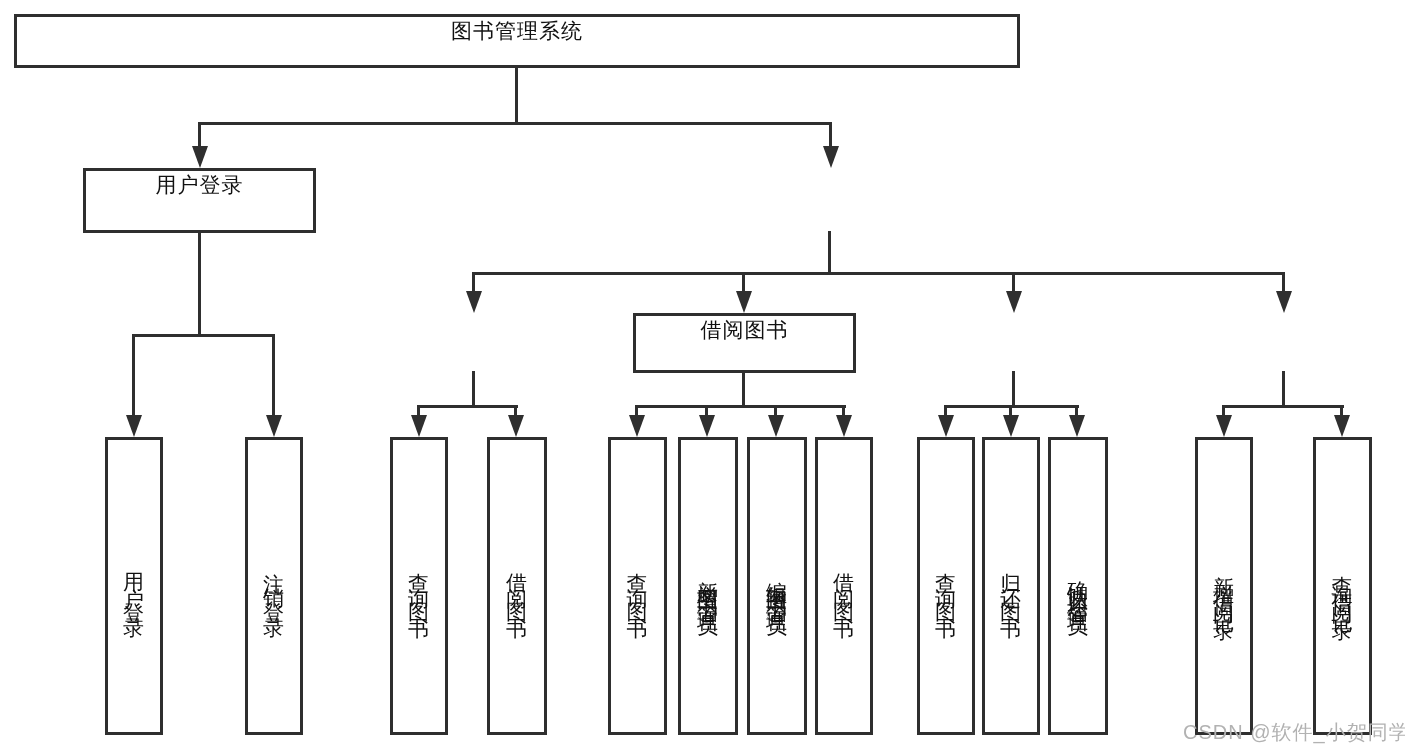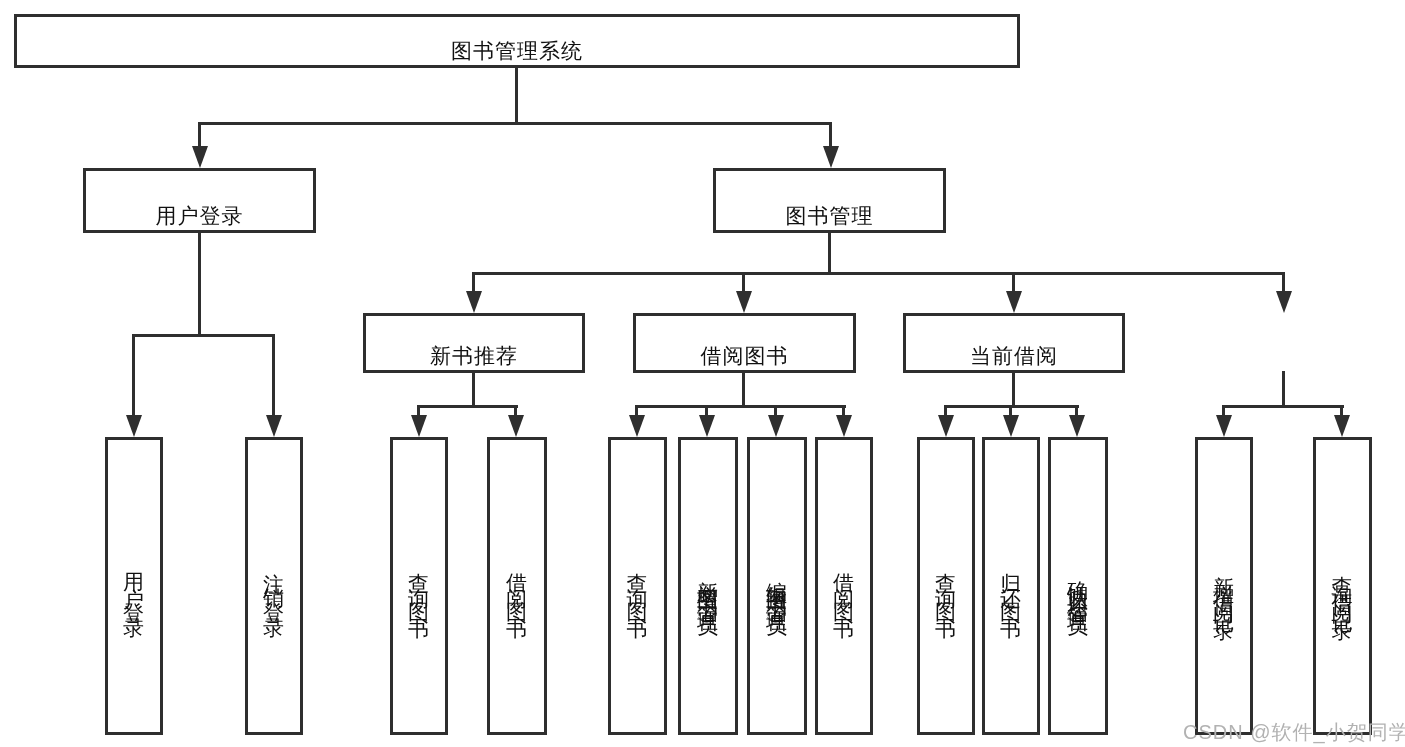--- a/index.html
+++ b/index.html
@@ -15,21 +15,21 @@
     width:1405px;height:747px;
     background:var(--bg);
     overflow:hidden;
   }
   .box{
     position:absolute;
     box-sizing:border-box;
     border:3px solid var(--line);
     background:#fff;
     display:flex;
-    align-items:flex-end;
+    align-items:flex-start;
     justify-content:center;
     color:var(--text);
     font-size:21px;
     letter-spacing:1px;
   }
   .vbox{
     position:absolute;
     box-sizing:border-box;
     border:3px solid var(--line);
     background:#fff;
@@ -80,50 +80,41 @@
   <div class="vline" style="left:515px;top:66px;height:58px;"></div>
   <div class="hline" style="left:198px;top:122px;width:634px;"></div>
   <div class="vline" style="left:198px;top:122px;height:28px;"></div>
   <div class="arrow" style="left:192px;top:146px;"></div>
   <div class="vline" style="left:829px;top:122px;height:28px;"></div>
   <div class="arrow" style="left:823px;top:146px;"></div>
 
   <div class="box" style="left:83px;top:168px;width:233px;height:65px;">
     <span>用户登录</span>
   </div>
-  <div class="box" style="left:713px;top:168px;width:233px;height:65px;">
-    <span>图书管理</span>
-  </div>
 
   <div class="vline" style="left:198px;top:231px;height:105px;"></div>
   <div class="hline" style="left:132px;top:334px;width:143px;"></div>
   <div class="vline" style="left:132px;top:334px;height:83px;"></div>
   <div class="arrow" style="left:126px;top:415px;"></div>
   <div class="vline" style="left:272px;top:334px;height:83px;"></div>
   <div class="arrow" style="left:266px;top:415px;"></div>
 
   <div class="vline" style="left:828px;top:231px;height:44px;"></div>
   <div class="hline" style="left:472px;top:272px;width:812px;"></div>
   <div class="vline" style="left:472px;top:272px;height:22px;"></div>
   <div class="arrow" style="left:466px;top:291px;"></div>
   <div class="vline" style="left:742px;top:272px;height:22px;"></div>
   <div class="arrow" style="left:736px;top:291px;"></div>
   <div class="vline" style="left:1012px;top:272px;height:22px;"></div>
   <div class="arrow" style="left:1006px;top:291px;"></div>
   <div class="vline" style="left:1282px;top:272px;height:22px;"></div>
   <div class="arrow" style="left:1276px;top:291px;"></div>
 
-  <div class="box" style="left:363px;top:313px;width:222px;height:60px;">
-    <span>新书推荐</span>
-  </div>
   <div class="box" style="left:633px;top:313px;width:223px;height:60px;">
     <span>借阅图书</span>
-  </div>
-  <div class="box" style="left:903px;top:313px;width:222px;height:60px;">
-    <span>当前借阅</span>
   </div>
 
   <div class="vline" style="left:472px;top:371px;height:37px;"></div>
   <div class="hline" style="left:417px;top:405px;width:101px;"></div>
   <div class="vline" style="left:417px;top:405px;height:12px;"></div>
   <div class="arrow" style="left:411px;top:415px;"></div>
   <div class="vline" style="left:514px;top:405px;height:12px;"></div>
   <div class="arrow" style="left:508px;top:415px;"></div>
 
   <div class="vline" style="left:742px;top:371px;height:37px;"></div>

